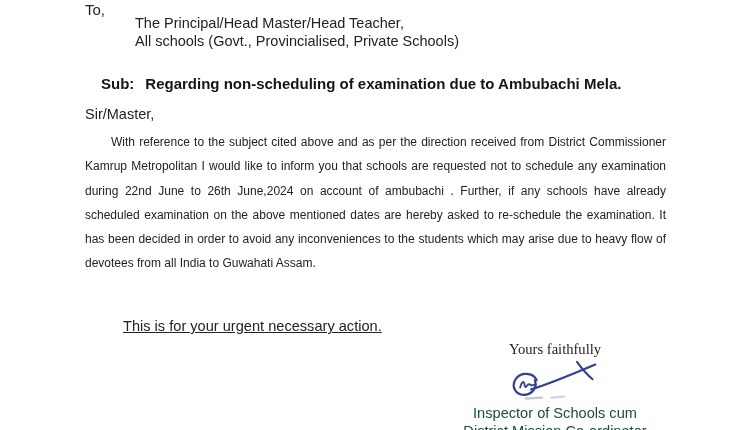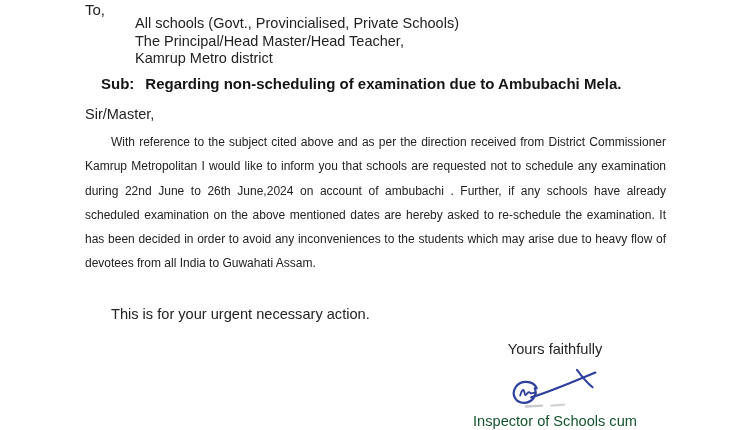--- a/index.html
+++ b/index.html
@@ -56,34 +56,36 @@
     margin: 0;
     font-size: 12px;
     line-height: 24.3px;
     text-align: justify;
     text-indent: 26px;
   }
   .closing-para {
     position: absolute;
     left: 111px;
     top: 306px;
-    margin: 0;
+    margin: 12px;
     font-size: 14.6px;
+    text-decoration: underline;
   }
   .sign-block {
     position: absolute;
     left: 425px;
     top: 340px;
     width: 260px;
     text-align: center;
     font-size: 14.6px;
   }
   .valediction {
     line-height: 18px;
-    margin-bottom: 10px;
+    margin-bottom: 2px;
+    font-family: Liberation Serif, serif;
   }
   .signature {
     height: 44px;
     line-height: 0;
   }
   .signature svg {
     display: inline-block;
     height: 44px;
     width: 120px;
   }
@@ -93,23 +95,22 @@
   }
 </style>
 </head>
 <body>
 
 <div class="page">
 
   <div class="to-label">To,</div>
 
   <div class="recipients">
+    <div>The Principal/Head Master/Head Teacher,</div>
     <div>All schools (Govt., Provincialised, Private Schools)</div>
-    <div>The Principal/Head Master/Head Teacher,</div>
-    <div>Kamrup Metro district</div>
   </div>
 
   <div class="subject-line">
     <span class="subj-label">Sub:</span><span class="subj-text">Regarding non-scheduling of examination due to Ambubachi Mela.</span>
   </div>
 
   <div class="greeting">Sir/Master,</div>
 
   <p class="body-para">With reference to the subject cited above and as per the direction received from District Commissioner Kamrup Metropolitan I would like to inform you that schools are requested not to schedule any examination during 22nd June to 26th June,2024 on account of ambubachi . Further, if any schools have already scheduled examination on the above mentioned dates are hereby asked to re-schedule the examination. It has been decided in order to avoid any inconveniences to the students which may arise due to heavy flow of devotees from all India to Guwahati Assam.</p>
 

